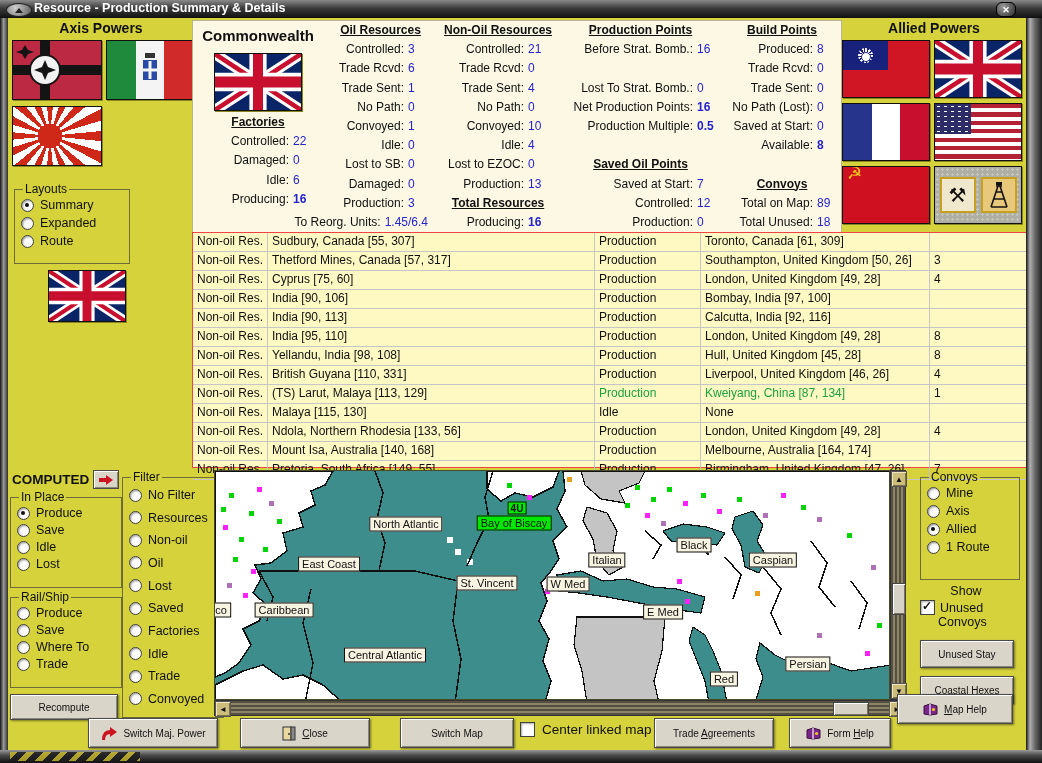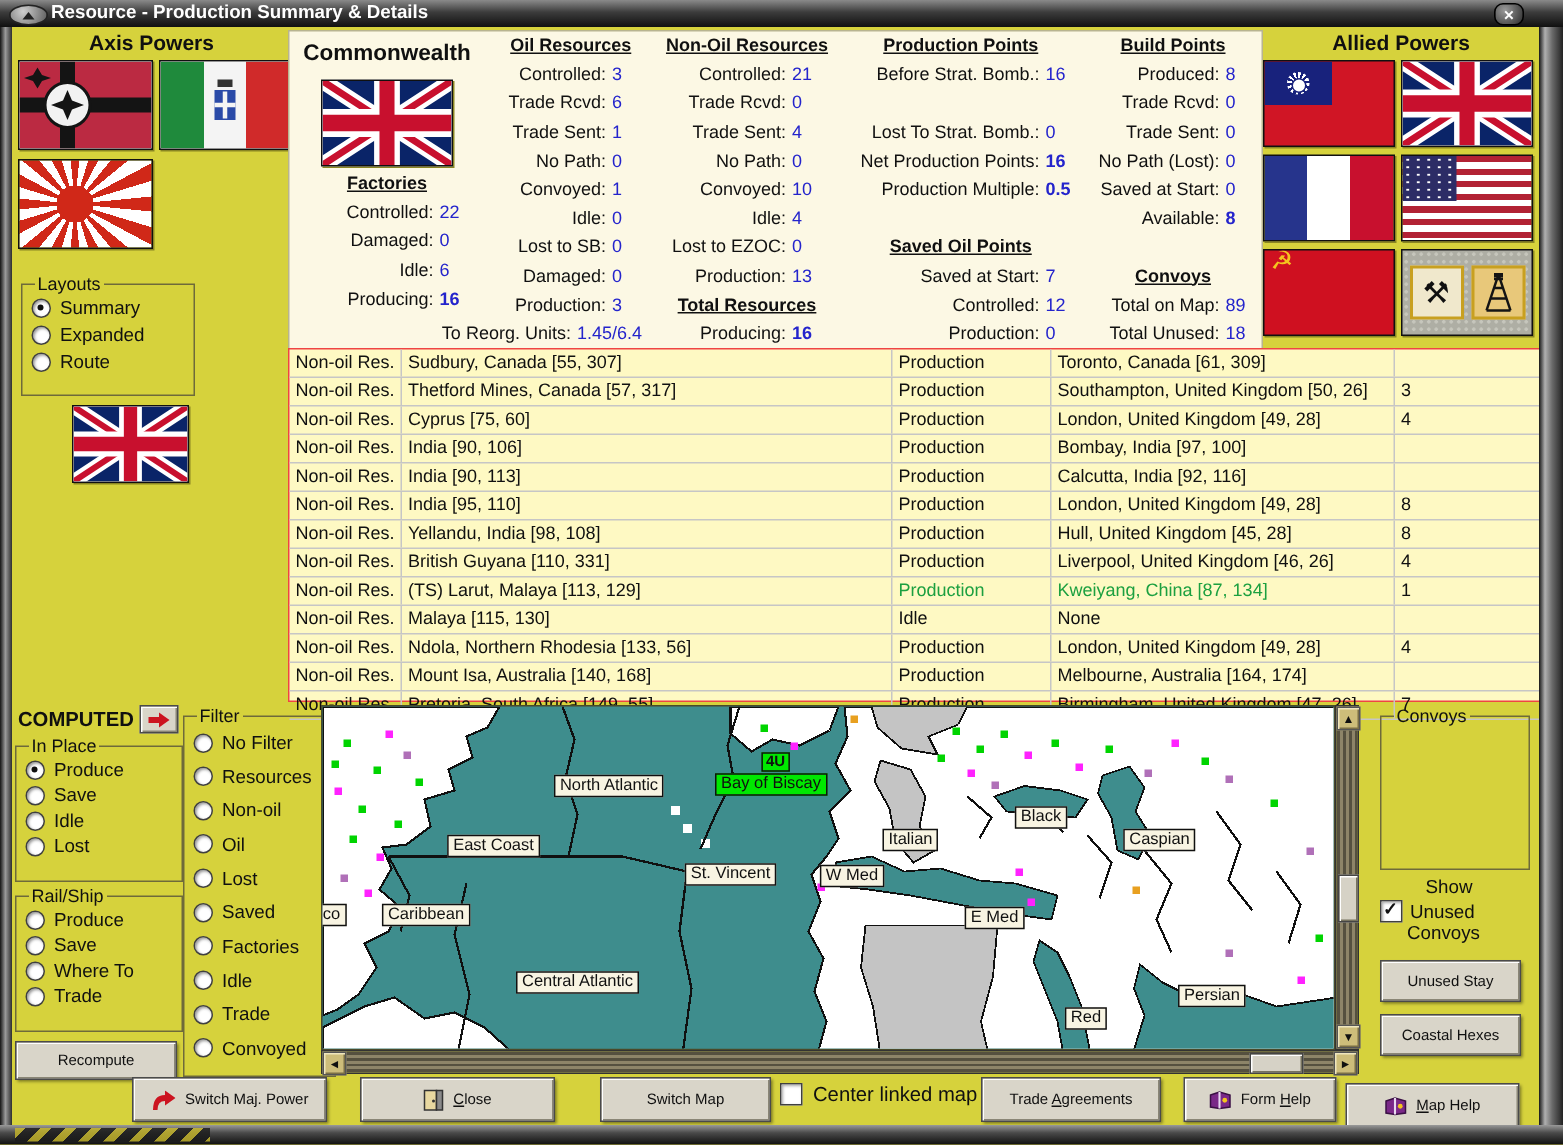--- a/index.html
+++ b/index.html
@@ -678,20 +678,38 @@
     </div>
     <div class="map-hscroll">
       <div class="sb-arrow" style="left:0;top:0;width:14px;height:14px">◄</div>
       <div class="sb-arrow" style="right:0;top:0;width:14px;height:14px">►</div>
       <div class="sb-thumb" style="top:1px;left:618px;width:34px;height:12px"></div>
     </div>
   </div>
 
   <fieldset style="left:912px;top:452px;width:88px;height:104px">
     <legend>Convoys</legend>
+    <div id="convoy-radios" style="display:flex;flex-direction:column;gap:4px">
+        <div class="ropt">
+          <span class="radio"></span>
+          <span>Mine</span>
+        </div>
+        <div class="ropt">
+          <span class="radio"></span>
+          <span>Axis</span>
+        </div>
+        <div class="ropt">
+          <span class="radio sel"></span>
+          <span>Allied</span>
+        </div>
+        <div class="ropt">
+          <span class="radio"></span>
+          <span>1 Route</span>
+        </div>
+      </div>
   </fieldset>
   <div class="show-block">
     <div style="text-align:center">Show</div>
     <div style="display:flex;align-items:center;gap:5px;margin-top:2px">
       <div class="cb checked"></div>
       <span>Unused</span>
     </div>
     <div style="margin-left:18px">Convoys</div>
   </div>
   <div class="btn3d" style="left:912px;top:622px;width:92px;height:26px">
@@ -726,21 +744,21 @@
     <span class="ak">Trade <u>A</u>greements</span>
   </div>
   <div class="btn3d" style="left:781px;top:700px;width:100px;height:28px">
     <svg width="15" height="13" viewBox="0 0 15 13">
       <path d="M1,3 L7,1 L14,3 L14,11 L7,12 L1,11 Z" fill="#7a2888" stroke="#3a0f44"></path>
       <path d="M7,1 L7,12" stroke="#e8d8f0" stroke-width="1.4"></path>
       <circle cx="10.5" cy="6.5" r="1.6" fill="#f4c41e"></circle>
     </svg>
     <span class="ak">Form <u>H</u>elp</span>
   </div>
-  <div class="btn3d" style="left:889px;top:704px;width:114px;height:28px">
+  <div class="btn3d" style="left:889px;top:676px;width:114px;height:28px">
     <svg width="15" height="13" viewBox="0 0 15 13">
       <path d="M1,3 L7,1 L14,3 L14,11 L7,12 L1,11 Z" fill="#7a2888" stroke="#3a0f44"></path>
       <path d="M7,1 L7,12" stroke="#e8d8f0" stroke-width="1.4"></path>
       <circle cx="10.5" cy="6.5" r="1.6" fill="#f4c41e"></circle>
     </svg>
     <span class="ak"><u>M</u>ap Help</span>
   </div>
 </div>
 
 </body></html>

